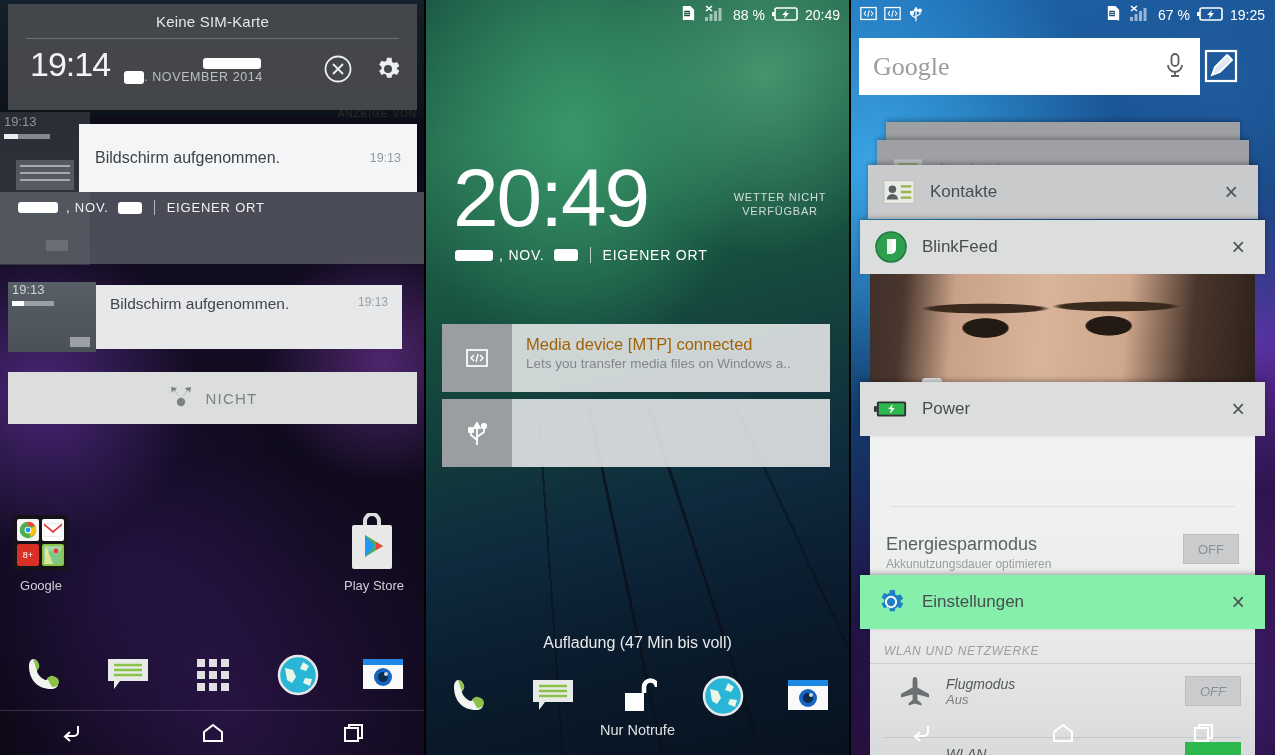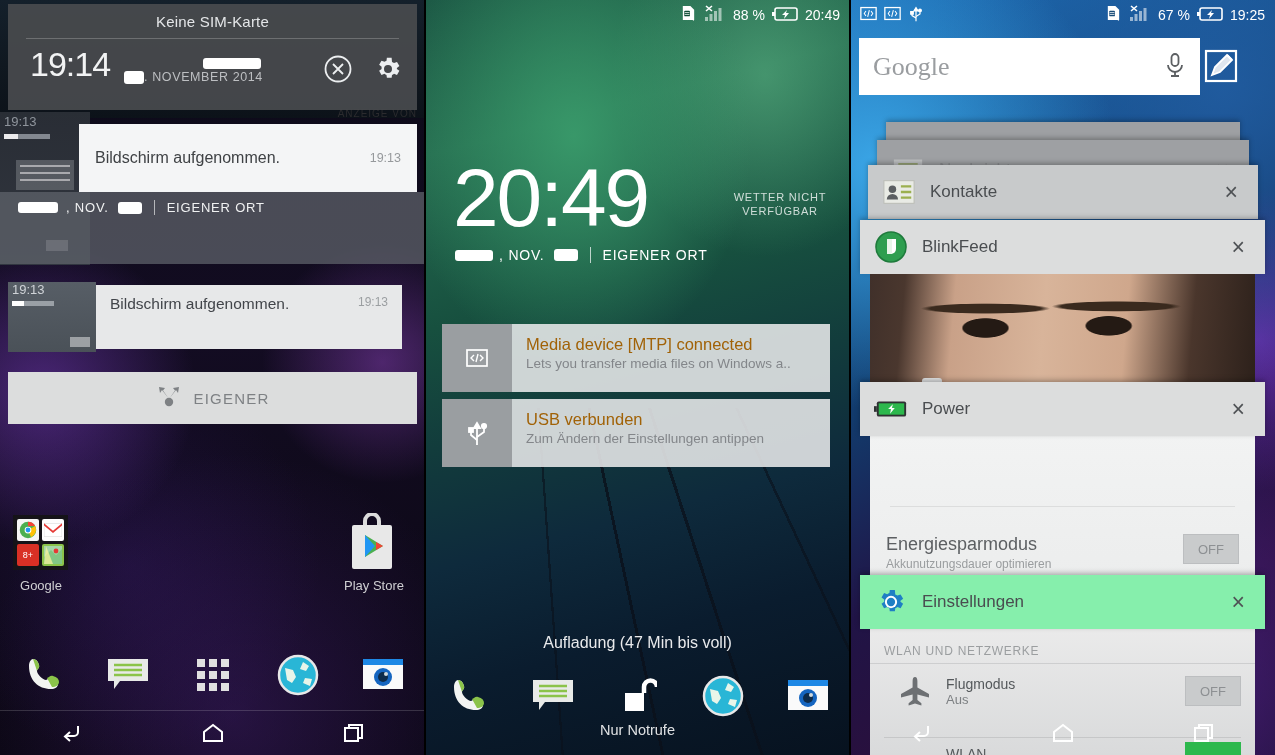--- a/index.html
+++ b/index.html
@@ -213,21 +213,21 @@
   }
   .batt-big i{ position:absolute; left:35%; top:0; bottom:0; right:0;
     background:linear-gradient(180deg,#27b34a,#1c9a3c); }
   .batt-nub{ position:absolute; width:20px; height:12px; background:#e2e3e4; border-radius:3px 3px 0 0; }
   .ps-row{ position:absolute; left:0; right:0; display:flex; align-items:flex-start; padding:0 16px; }
   .ps-row .t{ font-size:18px; color:#5c5f62; }
   .ps-row .s{ font-size:12px; color:#9a9d9f; margin-top:2px;}
   .offbtn{ margin-left:auto; width:56px; height:30px; background:#c9cbcc;
     color:#8d9093; font-size:13px; display:flex; align-items:center; justify-content:center;
     border:1px solid #bcbec0; }
-  .settings-body{ position:absolute; background:linear-gradient(180deg,#e6e7e7 0%,#ececec 22%,#d9dadb 100%); }
+  .settings-body{ position:absolute; background:linear-gradient(180deg,#e6e7e7 0%,#ececec 22%,#d9dadb 100%);font-style:italic; }
   .sect-hdr{ position:absolute; left:14px; font-size:12px; color:#9b9ea0; letter-spacing:.7px; }
   .srow{ position:absolute; left:0; right:0; display:flex; align-items:center; padding:0 14px; }
   .srow .ico{ width:62px; display:flex; justify-content:center; }
   .srow .t{ font-size:14px; color:#54585b; }
   .srow .s{ font-size:13px; color:#7d8083; }
   .p3-navbar{
     position:absolute; left:0; bottom:0; width:425px; height:45px; display:flex; align-items:center;
   }
   .p3-navbar>div{ flex:1; display:flex; align-items:center; justify-content:center; }
   .divider-v{ position:absolute; top:0; width:2px; height:755px; background:#000; z-index:40; }
@@ -306,21 +306,21 @@
     </div>
 
     <div class="share-bar">
       <span>
         <svg width="26" height="22" viewBox="0 0 26 22" fill="#7e8184">
           <circle cx="13" cy="17" r="4.2"></circle>
           <path d="M13 14 L6 5 L4 8 L3 2 L9 3 L7 5.5 Z"></path>
           <path d="M13 14 L20 5 L22 8 L23 2 L17 3 L19 5.5 Z"></path>
         </svg>
       </span>
-      <span class="lbl">EIGENER</span>
+      <span class="lbl">NICHT</span>
     </div>
 
     <div class="folder">
       <div style="background:#f5f5f5">
         <svg width="18" height="18" viewBox="0 0 24 24">
             <circle cx="12" cy="12" r="11" fill="#4caf50"></circle>
             <path d="M12 1a11 11 0 019.5 5.5H12z" fill="#f44336"></path>
             <path d="M21.5 6.5A11 11 0 0116 21.5L12 12z" fill="#ffc107"></path>
             <circle cx="12" cy="12" r="4.5" fill="#fff"></circle>
             <circle cx="12" cy="12" r="3.2" fill="#2196f3"></circle>
@@ -489,24 +489,20 @@
       <div class="lsn-ico">
         <svg width="28" height="32" viewBox="0 0 28 32" fill="none" stroke="#fff" stroke-width="1.8">
             <path d="M14 28 V8"></path>
             <path d="M11 11 L14 6 L17 11z" fill="#fff"></path>
             <path d="M14 20 L21 15 V11"></path>
             <circle cx="21" cy="9" r="2.2" fill="#fff"></circle>
             <path d="M14 23 L8 18 V14"></path>
             <rect x="6" y="11" width="4" height="4" fill="#fff"></rect>
           </svg>
       </div>
-      <div class="lsn-body">
-        <div class="t">USB verbunden</div>
-        <div class="s">Zum Ändern der Einstellungen antippen</div>
-      </div>
     </div>
 
     <div class="charging">Aufladung (47 Min bis voll)</div>
     <div class="p2-dock">
       <div>
         <svg width="40" height="40" viewBox="0 0 40 40">
             <path d="M10 4 c3 0 5 2 6 6 1 3-2 4-2 6 0 3 6 9 9 9 2 0 3-3 6-2 4 1 6 3 6 6 0 3-3 5-7 5 C15 34 6 25 6 11 6 7 8 4 10 4z" fill="#f2f4f2"></path>
             <path d="M10 4 c3 0 5 2 6 6 1 3-2 4-2 6z" fill="#8bc34a"></path>
             <path d="M29 32 c4 0 7-2 7-5 0-3-2-5-6-6-3-1-4 2-6 2z" fill="#8bc34a"></path>
           </svg>

